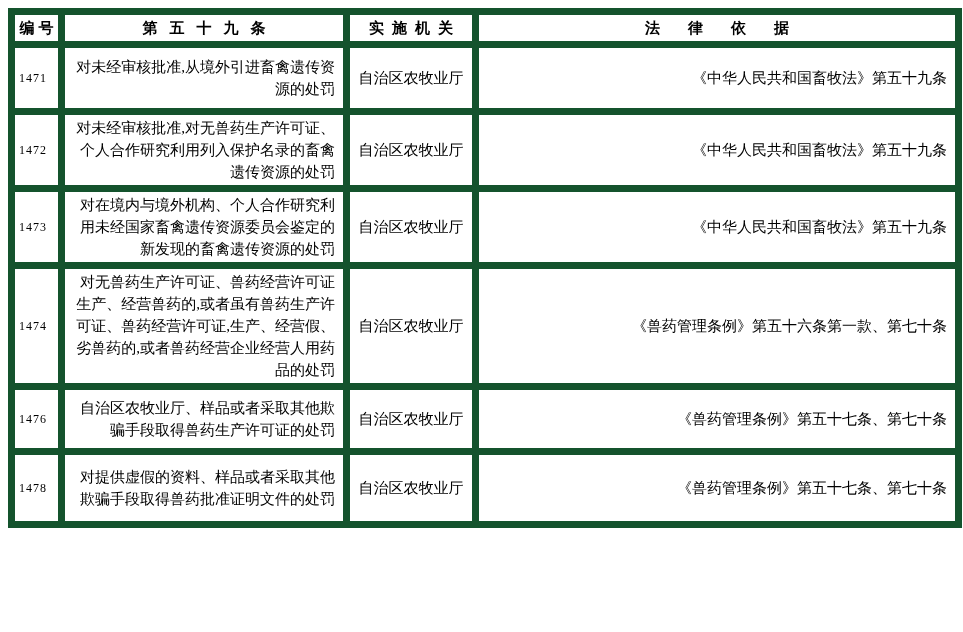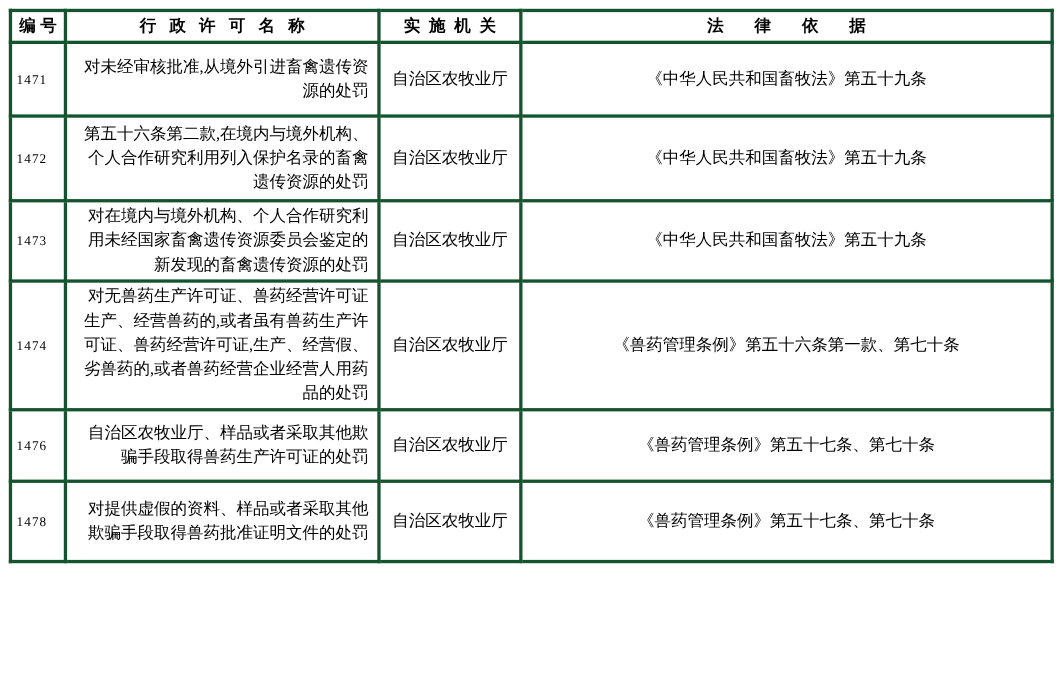--- a/index.html
+++ b/index.html
@@ -21,21 +21,21 @@
   table.doc-table {
     position: absolute;
     left: 8px;
     top: 8px;
     width: 947px;
     border-collapse: collapse;
     table-layout: fixed;
     border: 2px solid #000000;
   }
   .doc-table th, .doc-table td {
-    border: 3px solid #14532d;
+    border: 7px solid #14532d;
     vertical-align: middle;
     font-size: 15px;
     line-height: 22px;
     padding: 2px 8px;
     overflow: hidden;
     word-break: break-all;
     margin-top: 28px;
   }
   
   col.c-id     { width: 50px;  }
@@ -73,52 +73,52 @@
   }
   td.name-cell {
     text-align: right;
   }
   td.agency-cell {
     text-align: center;
     padding: 12px 4px;
     white-space: nowrap;
   }
   td.legal-cell {
-    text-align: center;
+    text-align: right;
   }
 </style>
 </head>
 <body>
 
 <div class="page">
   <table class="doc-table">
     <colgroup>
       <col class="c-id">
       <col class="c-name">
       <col class="c-agency">
       <col class="c-legal">
     </colgroup>
     <thead>
       <tr class="hdr">
         <th class="h-id">编号</th>
-        <th class="h-name">行政许可名称</th>
+        <th class="h-name">第五十九条</th>
         <th class="h-agency">实施机关</th>
         <th class="h-legal">法律依据</th>
       </tr>
     </thead>
     <tbody>
       <tr class="r0">
         <td class="id-cell">1471</td>
         <td class="name-cell">对未经审核批准,从境外引进畜禽遗传资源的处罚</td>
         <td class="agency-cell">自治区农牧业厅</td>
         <td class="legal-cell">《中华人民共和国畜牧法》第五十九条</td>
       </tr>
       <tr class="r1">
         <td class="id-cell">1472</td>
-        <td class="name-cell">第五十六条第二款,在境内与境外机构、个人合作研究利用列入保护名录的畜禽遗传资源的处罚</td>
+        <td class="name-cell">对未经审核批准,对无兽药生产许可证、个人合作研究利用列入保护名录的畜禽遗传资源的处罚</td>
         <td class="agency-cell">自治区农牧业厅</td>
         <td class="legal-cell">《中华人民共和国畜牧法》第五十九条</td>
       </tr>
       <tr class="r2">
         <td class="id-cell">1473</td>
         <td class="name-cell">对在境内与境外机构、个人合作研究利用未经国家畜禽遗传资源委员会鉴定的新发现的畜禽遗传资源的处罚</td>
         <td class="agency-cell">自治区农牧业厅</td>
         <td class="legal-cell">《中华人民共和国畜牧法》第五十九条</td>
       </tr>
       <tr class="r3">

